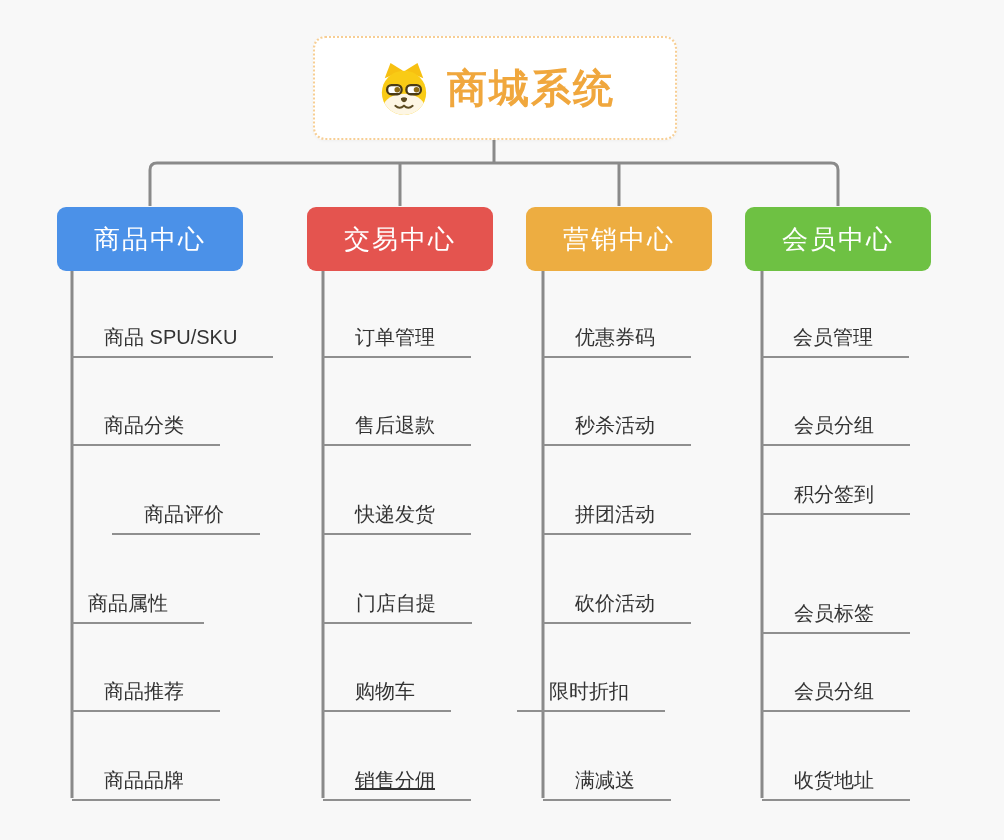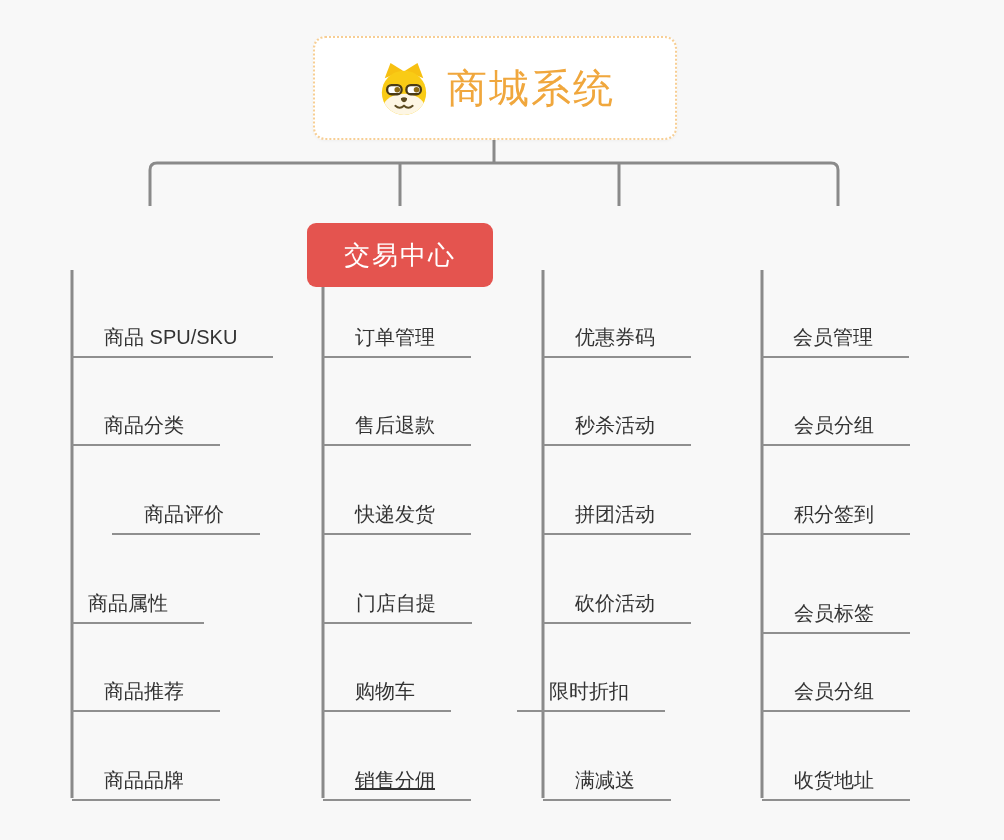--- a/index.html
+++ b/index.html
@@ -24,21 +24,21 @@
     background:#ffffff;
     border:2px dotted rgba(240,167,61,.55);
     border-radius:12px;
     display:flex;align-items:center;justify-content:center;gap:14px;
     box-shadow:0 1px 3px rgba(0,0,0,.04);
   }
   .root-title{
     color:var(--accent);
     font-size:40px;
     letter-spacing:2px;
-    font-weight:400;
+    font-weight:700;
     white-space:nowrap;
   }
   .dog{width:58px;height:54px;flex:0 0 auto;}
 
   
   .branch{
     position:absolute;top:207px;width:186px;height:64px;
     border-radius:9px;
     color:#ffffff;font-size:26px;letter-spacing:2px;
     display:flex;align-items:center;justify-content:center;
@@ -91,21 +91,24 @@
       <rect x="12.5" y="25" width="15" height="9.5" rx="4.5" fill="#FFFFFF" stroke="#4A3B16" stroke-width="2.4"></rect>
       <rect x="32.5" y="25" width="15" height="9.5" rx="4.5" fill="#FFFFFF" stroke="#4A3B16" stroke-width="2.4"></rect>
       <circle cx="23" cy="29.8" r="2.9" fill="#8B6914"></circle>
       <circle cx="43" cy="29.8" r="2.9" fill="#8B6914"></circle>
       <path d="M26.8 38.5 Q30 36.6 33.2 38.5 Q33.4 41.6 30 42.8 Q26.6 41.6 26.8 38.5 Z" fill="#5B4A21"></path>
       <path d="M21 46.5 Q25.5 50.5 30 46.5 Q34.5 50.5 39 46.5" stroke="#5B4A21" stroke-width="2" fill="none" stroke-linecap="round"></path>
     </svg>
     <span class="root-title">商城系统</span>
   </div>
 
-  <div class="branch b1" style="background: rgb(228, 84, 79); margin-top: 16px;">交易中心</div>
+  <div class="branch b0" style="background: rgb(75, 145, 232);">商品中心</div>
+  <div class="branch b1" style="background: rgb(228, 84, 79);">交易中心</div>
+  <div class="branch b2" style="background: rgb(237, 173, 65);">营销中心</div>
+  <div class="branch b3" style="background: rgb(110, 193, 67);">会员中心</div>
 
   <div id="items">
       <div class="topic" style="left: 72px; top: 327px;">商品 SPU/SKU</div>
       <div class="topic" style="left: 72px; top: 415px;">商品分类</div>
       <div class="topic" style="left: 72px; top: 504px; margin-left: 40px;">商品评价</div>
       <div class="topic" style="left: 72px; top: 593px; padding-left: 16px;">商品属性</div>
       <div class="topic" style="left: 72px; top: 681px;">商品推荐</div>
       <div class="topic" style="left: 72px; top: 770px;">商品品牌</div>
       <div class="topic" style="left: 323px; top: 327px;">订单管理</div>
       <div class="topic" style="left: 323px; top: 415px;">售后退款</div>
@@ -114,19 +117,19 @@
       <div class="topic" style="left: 323px; top: 681px;">购物车</div>
       <div class="topic" style="left: 323px; top: 770px; text-decoration: underline;">销售分佣</div>
       <div class="topic" style="left: 543px; top: 327px;">优惠券码</div>
       <div class="topic" style="left: 543px; top: 415px;">秒杀活动</div>
       <div class="topic" style="left: 543px; top: 504px;">拼团活动</div>
       <div class="topic" style="left: 543px; top: 593px;">砍价活动</div>
       <div class="topic" style="left: 517px; top: 681px;">限时折扣</div>
       <div class="topic" style="left: 543px; top: 770px;">满减送</div>
       <div class="topic" style="left: 762px; top: 327px; padding-left: 31px;">会员管理</div>
       <div class="topic" style="left: 762px; top: 415px;">会员分组</div>
-      <div class="topic" style="left: 762px; top: 504px;">积分签到</div>
+      <div class="topic" style="left: 762px; top: 484px;">积分签到</div>
       <div class="topic" style="left: 762px; top: 593px; margin-top: 10px;">会员标签</div>
       <div class="topic" style="left: 762px; top: 681px;">会员分组</div>
       <div class="topic" style="left: 762px; top: 770px;">收货地址</div>
     </div>
 
 </div>
 
 </body></html>

